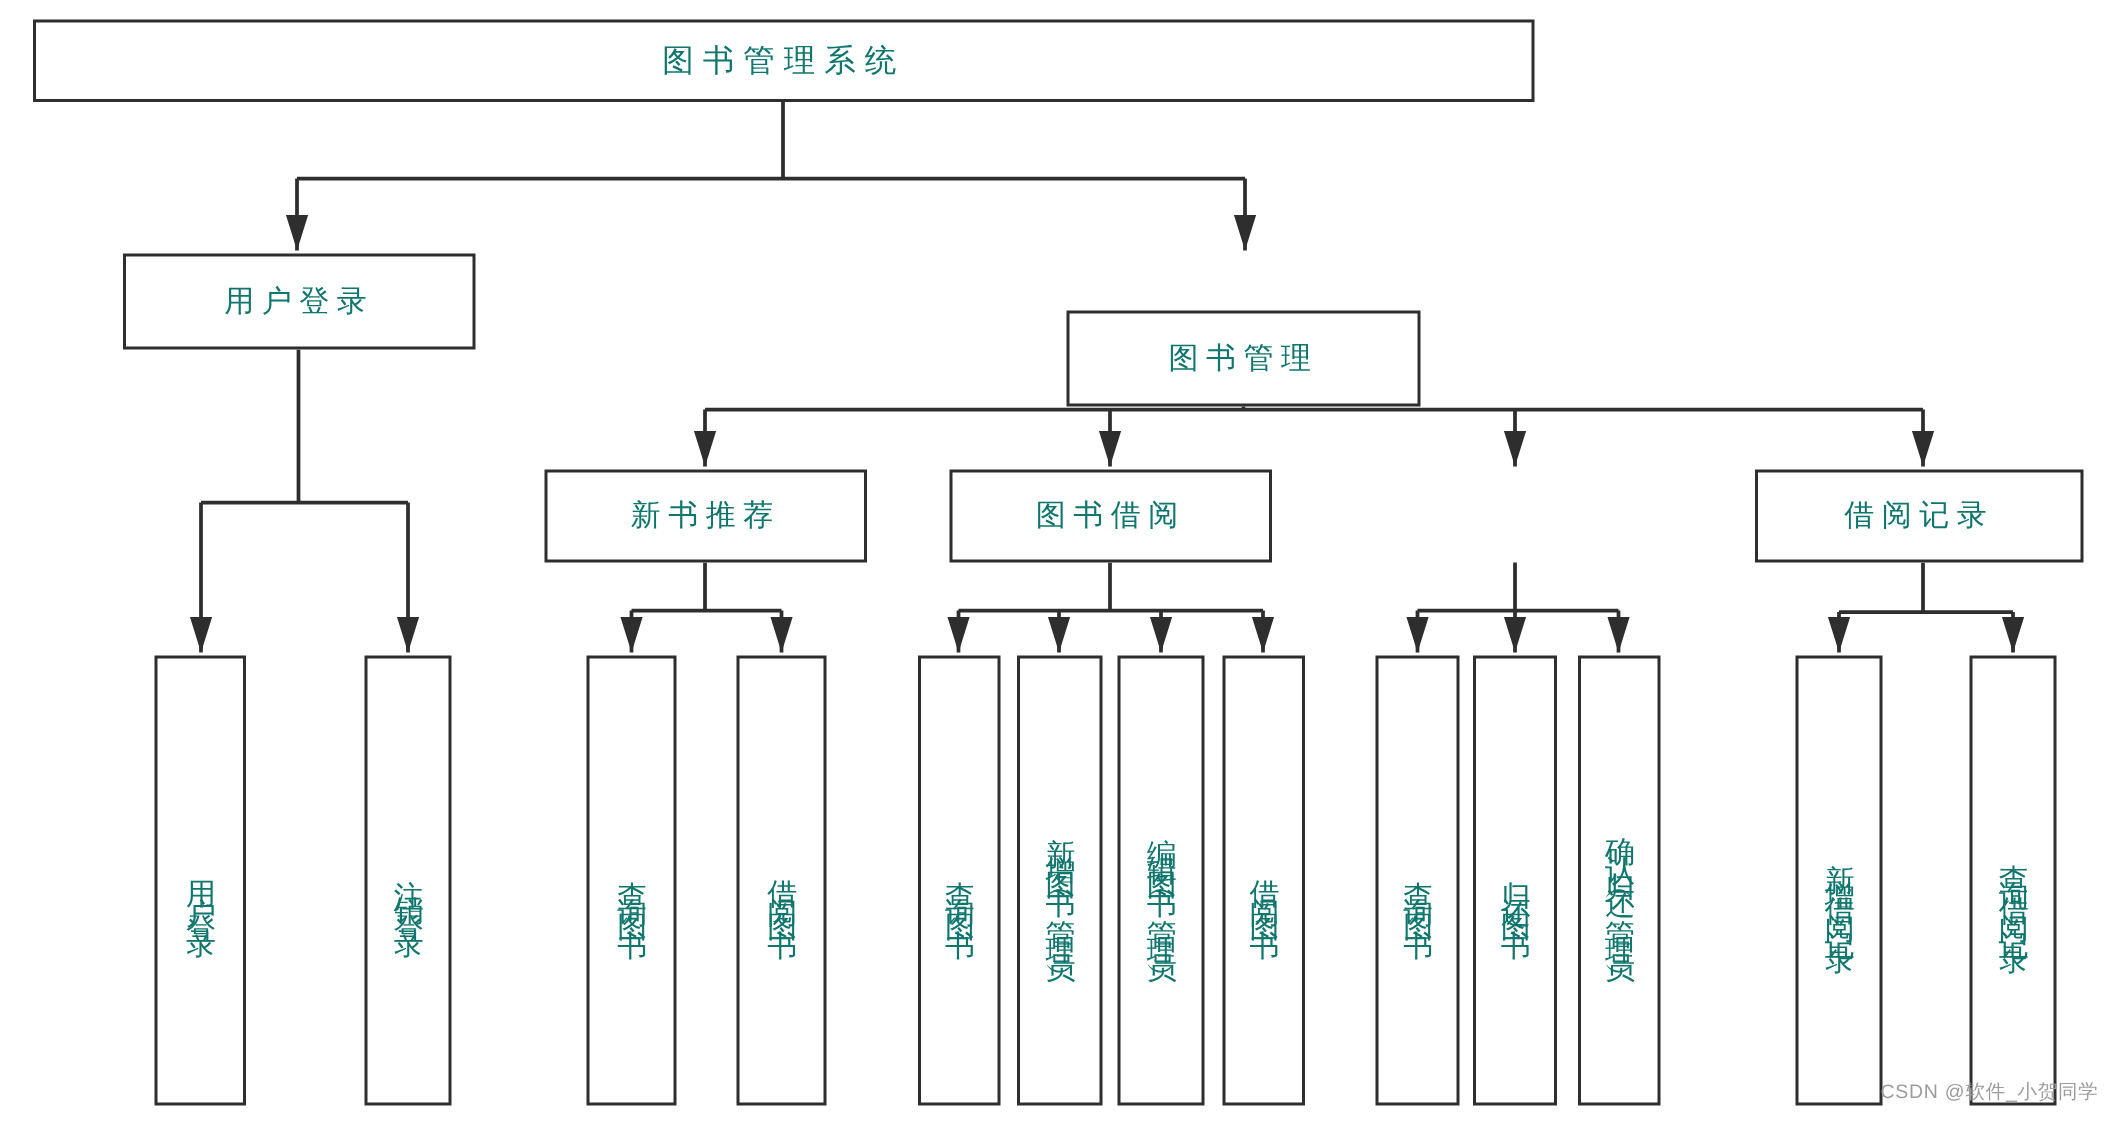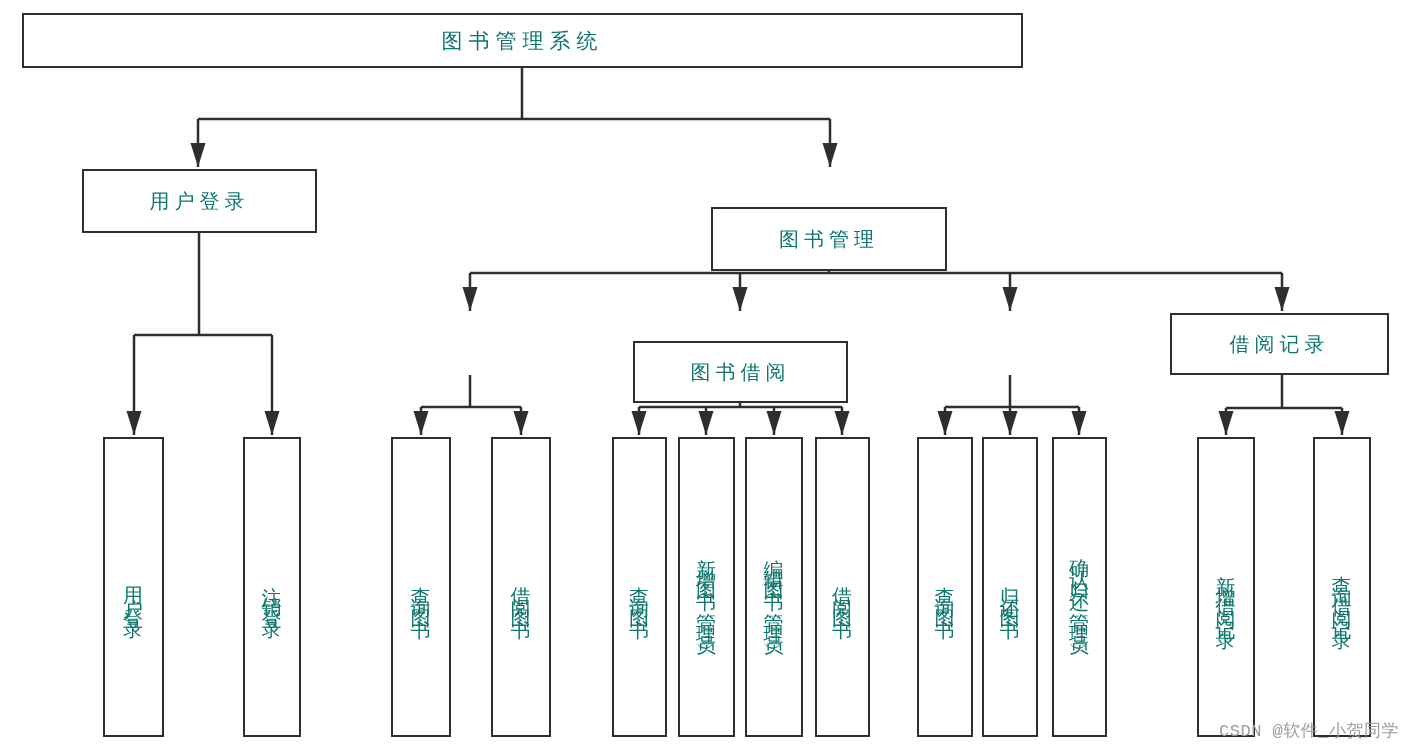--- a/index.html
+++ b/index.html
@@ -38,26 +38,25 @@
     text-orientation: mixed;
     font-size: 20px;
     letter-spacing: 11px;
     line-height: 1;
     padding-inline-start: 11px;
   }
   .watermark {
     position: absolute;
     right: 6px;
     top: 719px;
-    font-size: 17px;
+    font-size: 13px;
     letter-spacing: 0.5px;
     color: #9c9c9c;
     z-index: 3;
     white-space: nowrap;
-    font-family: Liberation Mono, monospace;
   }
 </style>
 </head>
 <body>
 
 <div class="canvas">
 
   <svg class="wires" width="1405" height="747" viewBox="0 0 1405 747">
     <defs>
       <marker id="ah" markerUnits="userSpaceOnUse" markerWidth="26" markerHeight="18" refX="24" refY="9" orient="auto">
@@ -100,21 +99,24 @@
     <span>图书管理系统</span>
   </div>
 
   <div class="node h" style="left:82px; top:169px; width:235px; height:64px;">
     <span>用户登录</span>
   </div>
   <div class="node h" style="left:711px; top:169px; width:236px; height:64px;margin-top:38px;">
     <span>图书管理</span>
   </div>
 
-  <div class="node h" style="left:633px; top:313px; width:215px; height:62px;margin-top:28px;">
+  <div class="node h" style="left:363px; top:313px; width:215px; height:62px;">
+    <span>新书推荐</span>
+  </div>
+  <div class="node h" style="left:633px; top:313px; width:215px; height:62px;">
     <span>图书借阅</span>
   </div>
   <div class="node h" style="left:1170px; top:313px; width:219px; height:62px;">
     <span>借阅记录</span>
   </div>
 
   <div class="node leaf" style="left:103px; top:437px; width:61px; height:300px;">
     <span>用户登录</span>
   </div>
   <div class="node leaf" style="left:243px; top:437px; width:58px; height:300px;">

